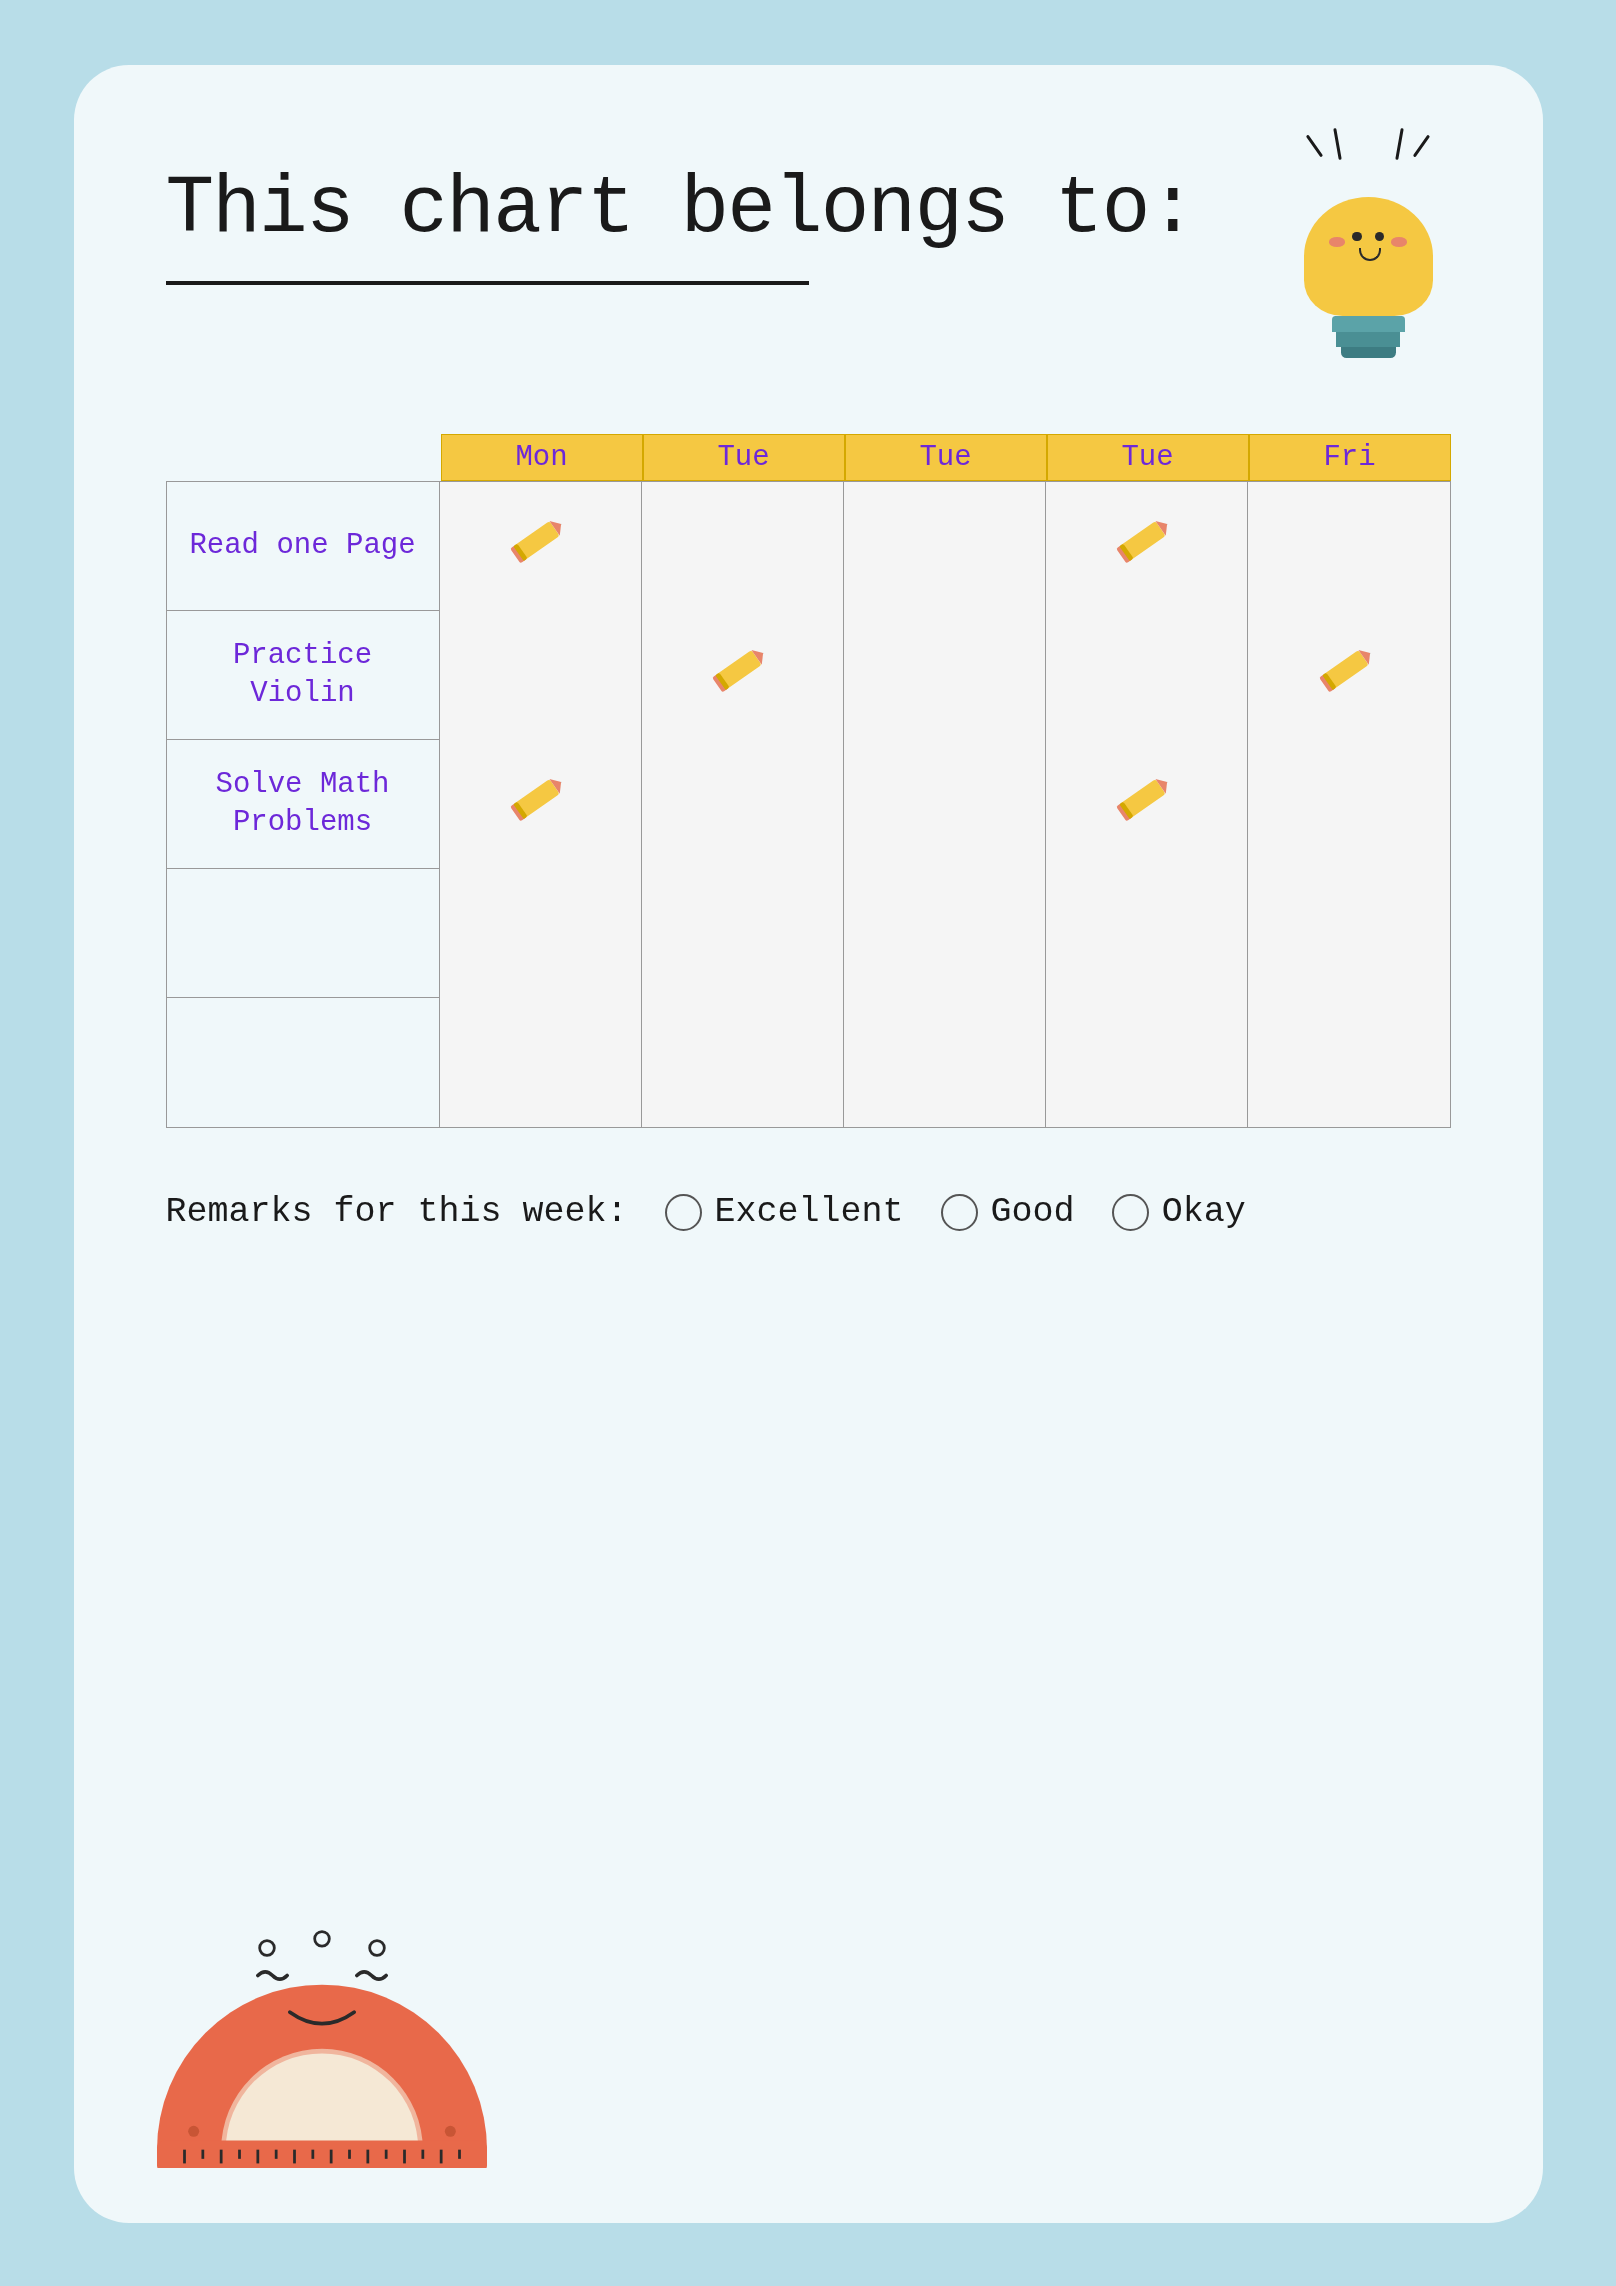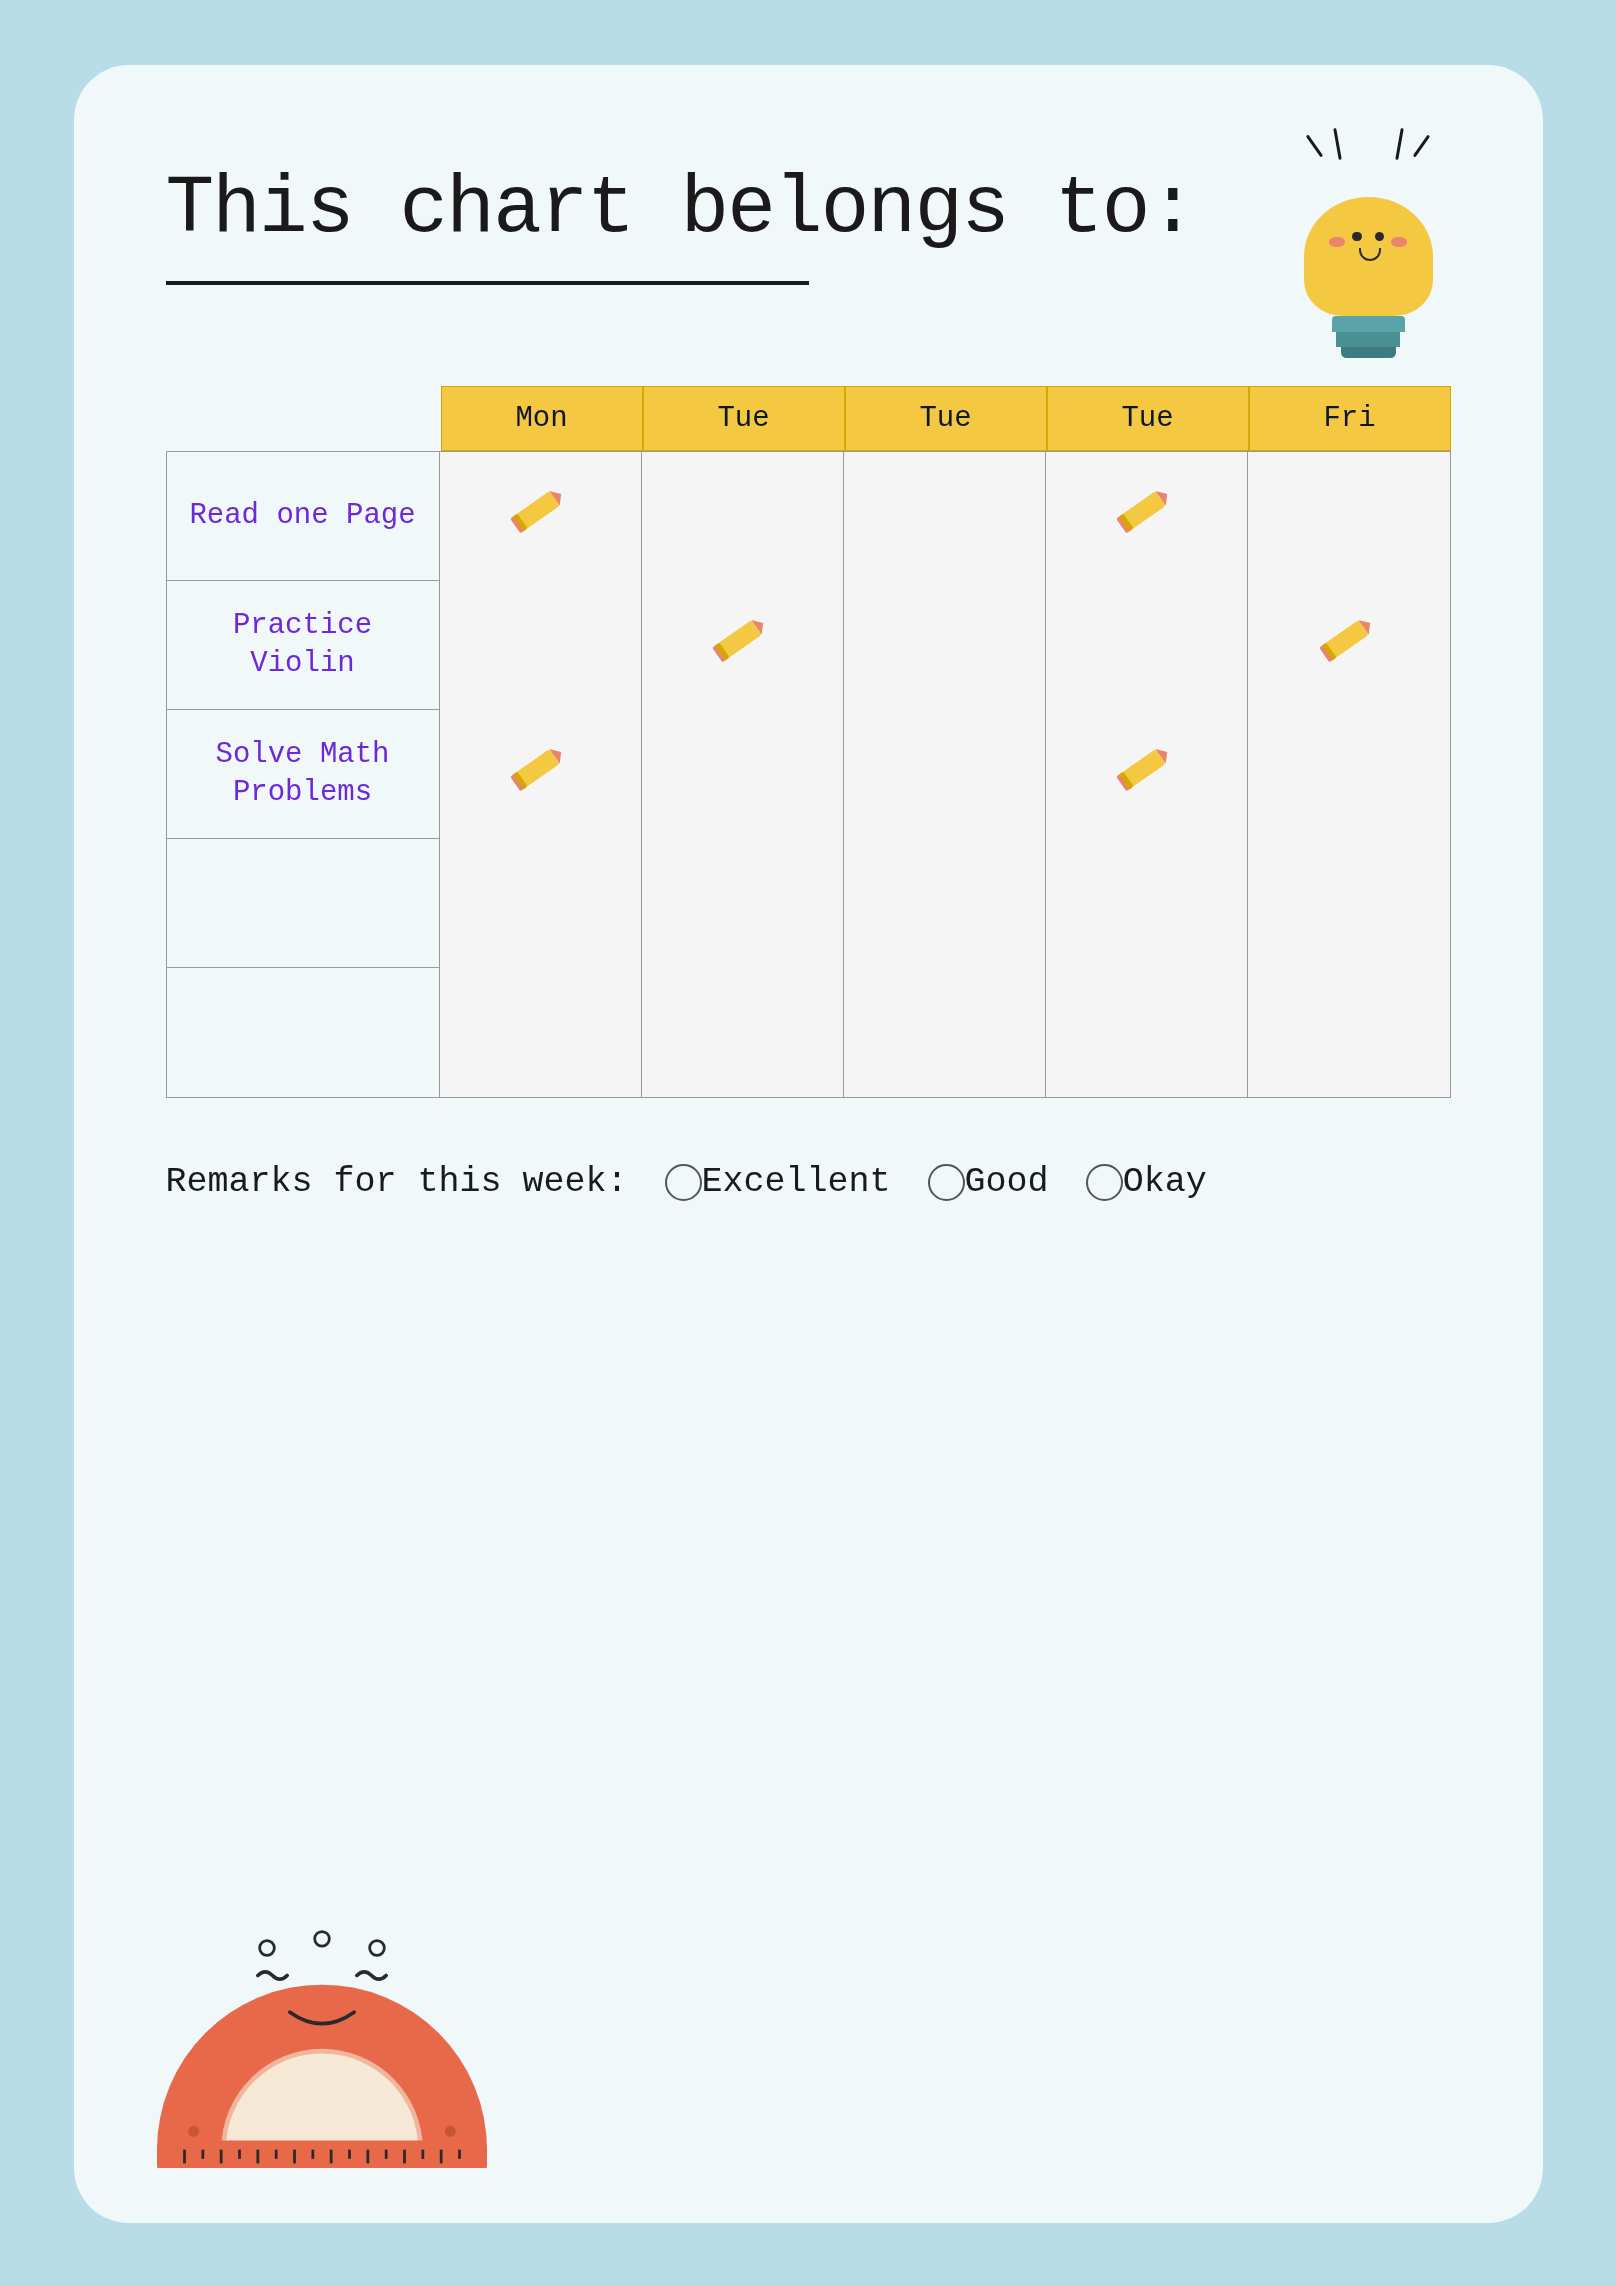--- a/index.html
+++ b/index.html
@@ -198,30 +198,31 @@
     }
 
     
     .table-header-row {
       display: flex;
       margin-left: 275px;
     }
 
     .day-header {
       width: 202px;
-      height: 65px;
+      height: 47px;
       background: #f5c842;
       border: 1.8px solid #d4a800;
       display: flex;
       align-items: center;
       justify-content: center;
       font-size: 29px;
       font-family: 'Courier New', monospace;
-      color: #0f172a;
+      color: #6d28d9;
       font-weight: 500;
+      margin-top: 48px;
     }
 
     
     .table-body {
       display: flex;
     }
 
     
     .row-labels {
       display: flex;
@@ -292,20 +293,21 @@
 
     .remarks-label {
       font-size: 35px;
       font-family: 'Courier New', monospace;
       color: #1a1a1a;
     }
 
     .remark-option {
       display: flex;
       align-items: center;
+      gap: 13px;
     }
 
     .remark-circle {
       width: 37px;
       height: 37px;
       border: 2.8px solid #555;
       border-radius: 50%;
       background: transparent;
     }
 

